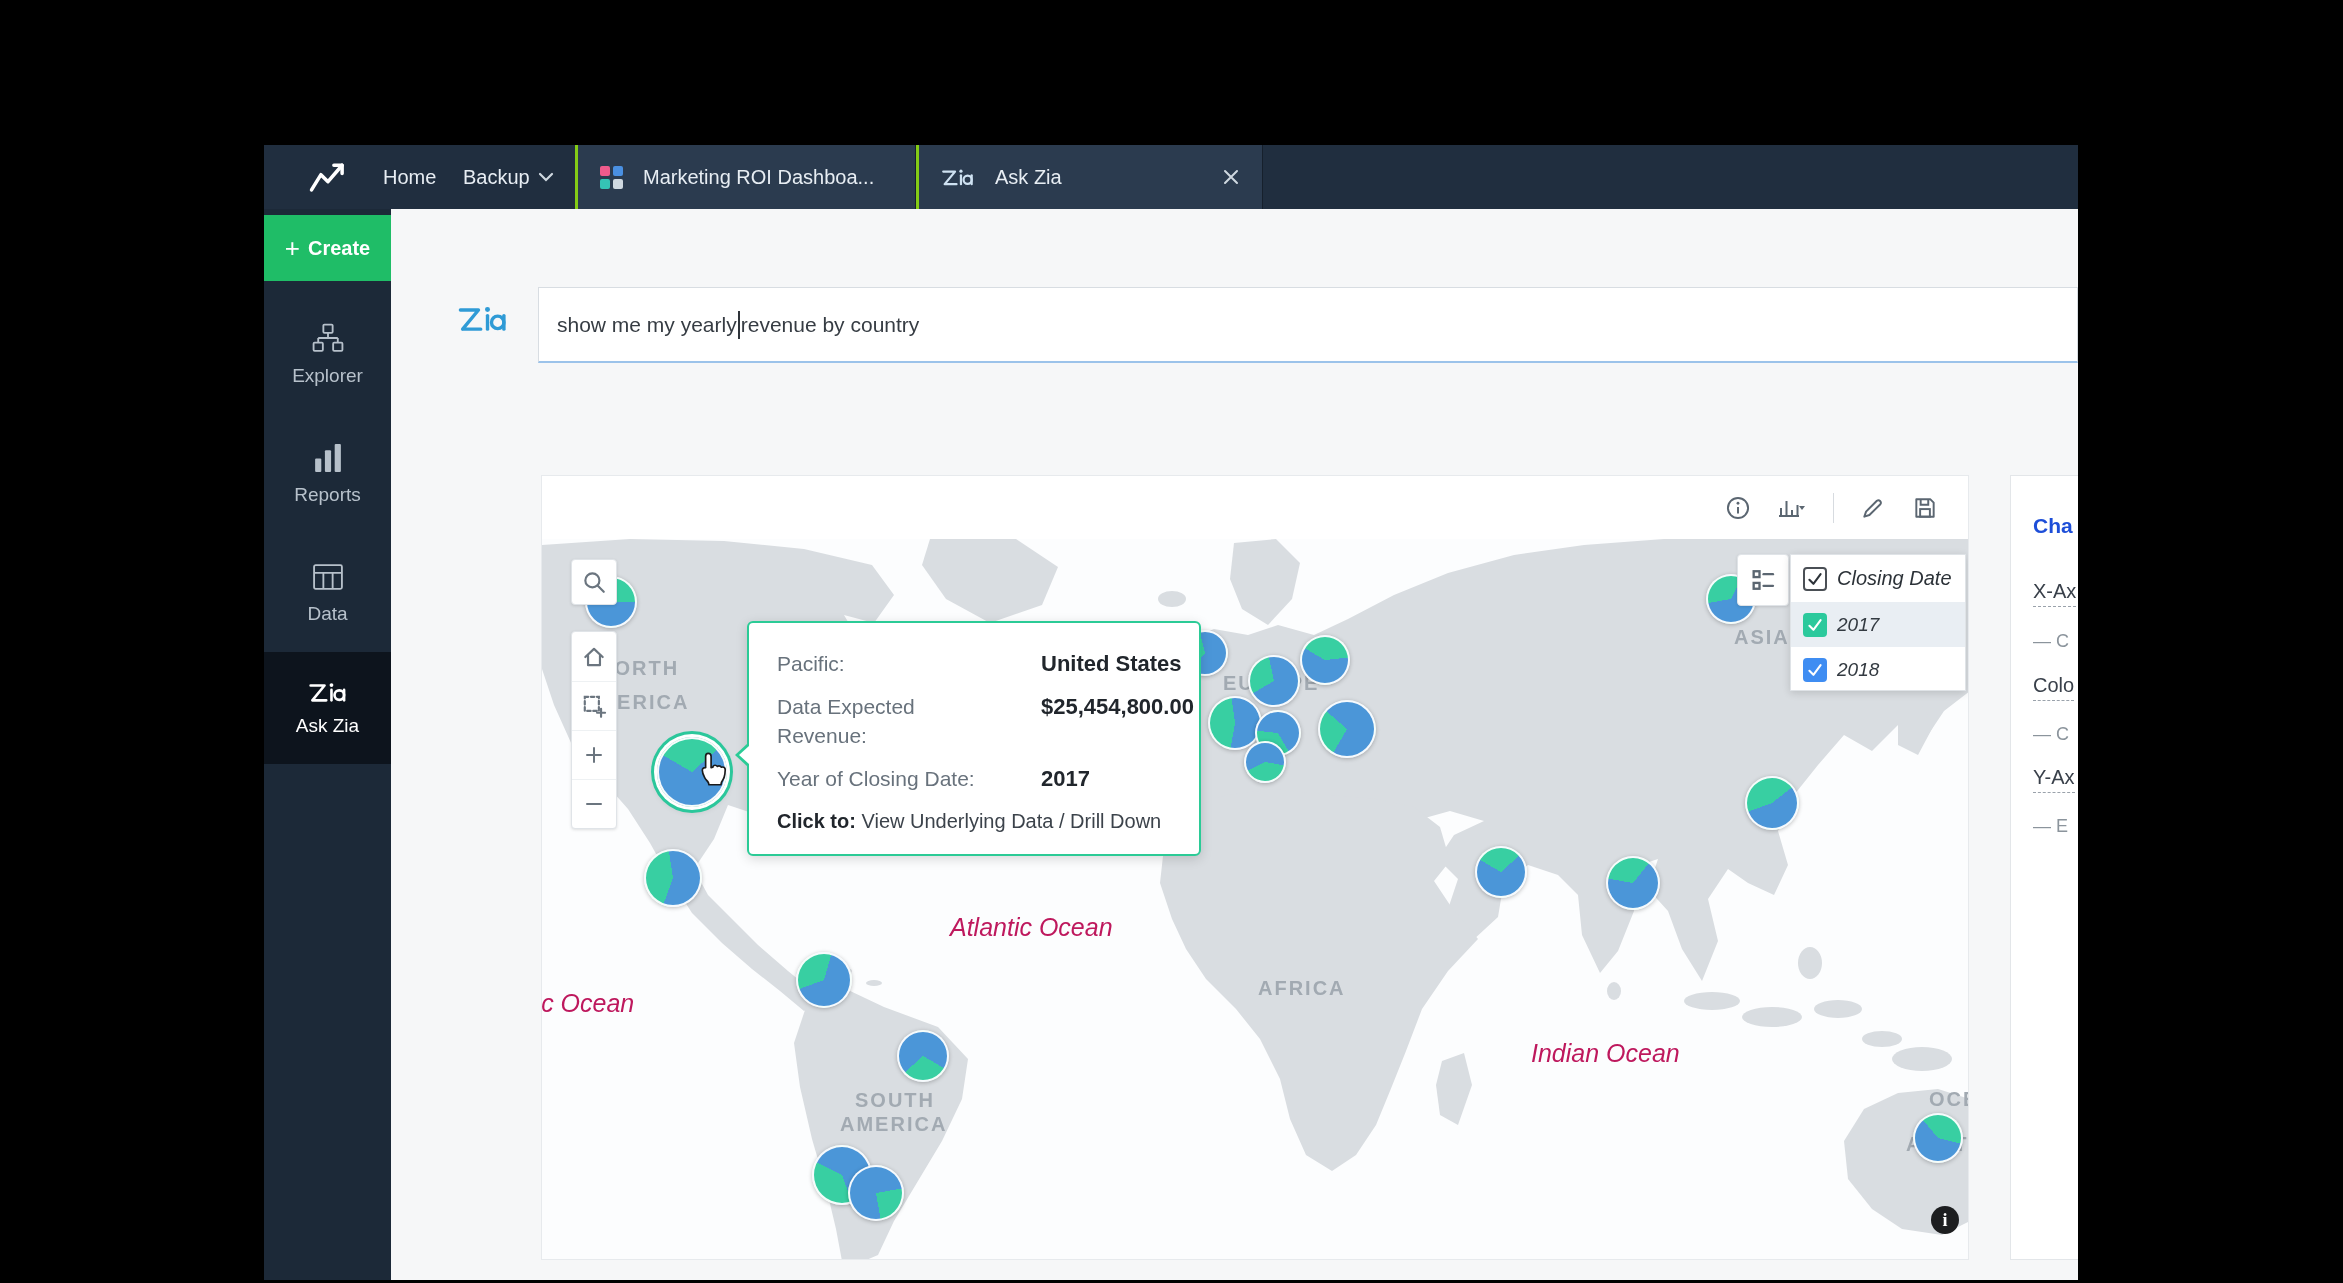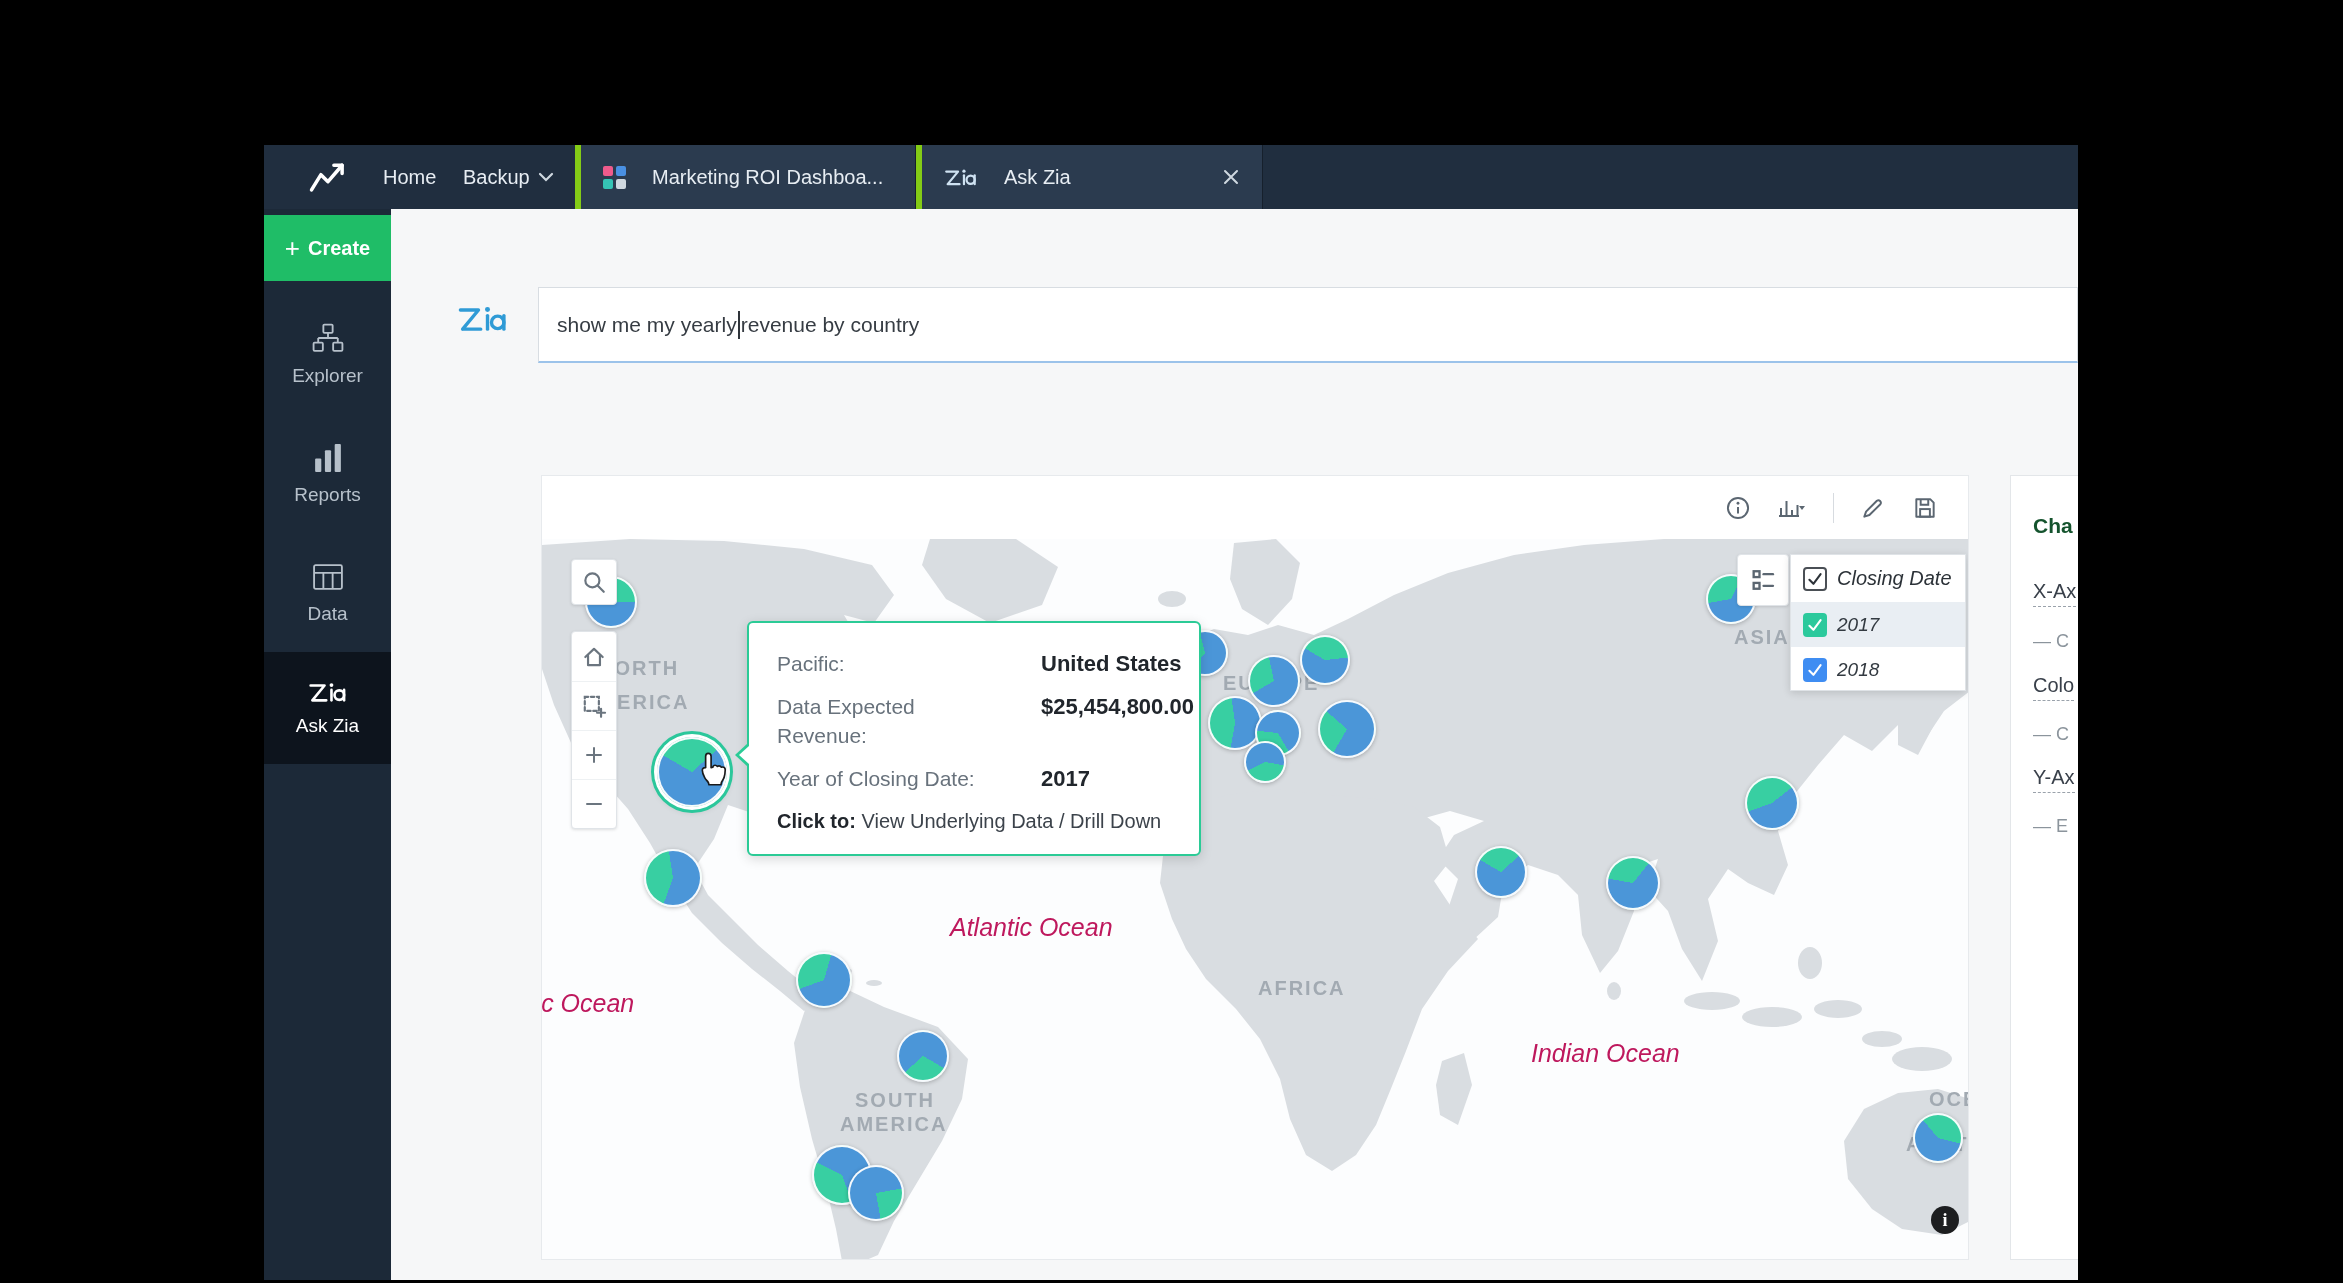--- a/index.html
+++ b/index.html
@@ -7,21 +7,21 @@
   body { font-family:"Liberation Sans", sans-serif; }
   .stage { position:relative; width:2343px; height:1283px; background:#000; overflow:hidden; }
   .app { position:absolute; left:264px; top:145px; width:1814px; height:1135px; background:#f6f7f8; overflow:hidden; }
 
   
   .topbar { position:absolute; left:0; top:0; width:1814px; height:64px; background:#202e3f; z-index:10; }
   .logo-box { position:absolute; left:0; top:0; width:127px; height:64px; display:flex; align-items:center; justify-content:center; }
   .nav-link { position:absolute; top:0; height:64px; display:flex; align-items:center; color:#e7edf3; font-size:20px; cursor:default; }
   .nav-home { left:119px; }
   .nav-backup { left:199px; gap:8px; }
-  .tab { position:absolute; top:0; height:64px; background:#2b3b4f; border-left:6px solid #84cc16; border-right:1px solid #16202c; display:flex; align-items:center; padding:0 22px; gap:26px; color:#e7edf3; font-size:20px; }
+  .tab { position:absolute; top:0; height:64px; background:#2b3b4f; border-left:3px solid #84cc16; border-right:1px solid #16202c; display:flex; align-items:center; padding:0 22px; gap:20px; color:#e7edf3; font-size:20px; }
   .tab1 { left:311px; width:341px; }
   .tab2 { left:652px; width:347px; }
   .tab .spacer { flex:1; }
   .grid-icon { display:grid; grid-template-columns:10px 10px; grid-template-rows:10px 10px; gap:3px; }
   .grid-icon span { border-radius:2px; }
 
   
   .sidebar { position:absolute; left:0; top:64px; width:127px; height:1071px; background:#1c2938; z-index:9; }
   .create-btn { position:relative; margin-top:6px; width:127px; height:66px; background:#1fbd67; border:none; color:#fff; font-size:20px; font-weight:700; font-family:"Liberation Sans",sans-serif; display:flex; align-items:center; justify-content:center; gap:8px; cursor:pointer; }
   .create-btn .plus { font-size:26px; font-weight:400; line-height:20px; }
@@ -77,21 +77,21 @@
   .cb.plain { background:#fff; border:2px solid #4a4f55; }
   .cb.fill-0 { border:none; }
   .cb.fill-1 { border:none; }
 
   
   .info-bubble { position:absolute; left:1389px; top:667px; width:28px; height:28px; border-radius:50%; background:#1d1e20; color:#fff; font-size:18px; font-weight:700; display:flex; align-items:center; justify-content:center; z-index:4; cursor:pointer; font-family:"Liberation Serif", serif; }
   .cursor-pointer { position:absolute; left:152px; top:212px; z-index:7; pointer-events:none; }
 
   
   .settings-panel { position:absolute; left:1746px; top:330px; width:68px; height:785px; background:#fff; border:1px solid #e3e6e9; border-right:none; overflow:hidden; z-index:4; padding-left:22px; }
-  .sp-title { position:absolute; top:38px; color:#14532d; font-size:21px; font-weight:700; white-space:nowrap; }
+  .sp-title { position:absolute; top:38px; color:#1d4ed8; font-size:21px; font-weight:700; white-space:nowrap; }
   .sp-field { position:absolute; color:#39404a; font-size:20px; white-space:nowrap; border-bottom:1px dashed #9aa2ab; padding-bottom:3px; }
   .sp-sub { position:absolute; color:#8b949c; font-size:18px; white-space:nowrap; }
 </style>
 </head>
 <body>
 
 <div class="stage">
   <div class="app">
 
     <header class="topbar">

